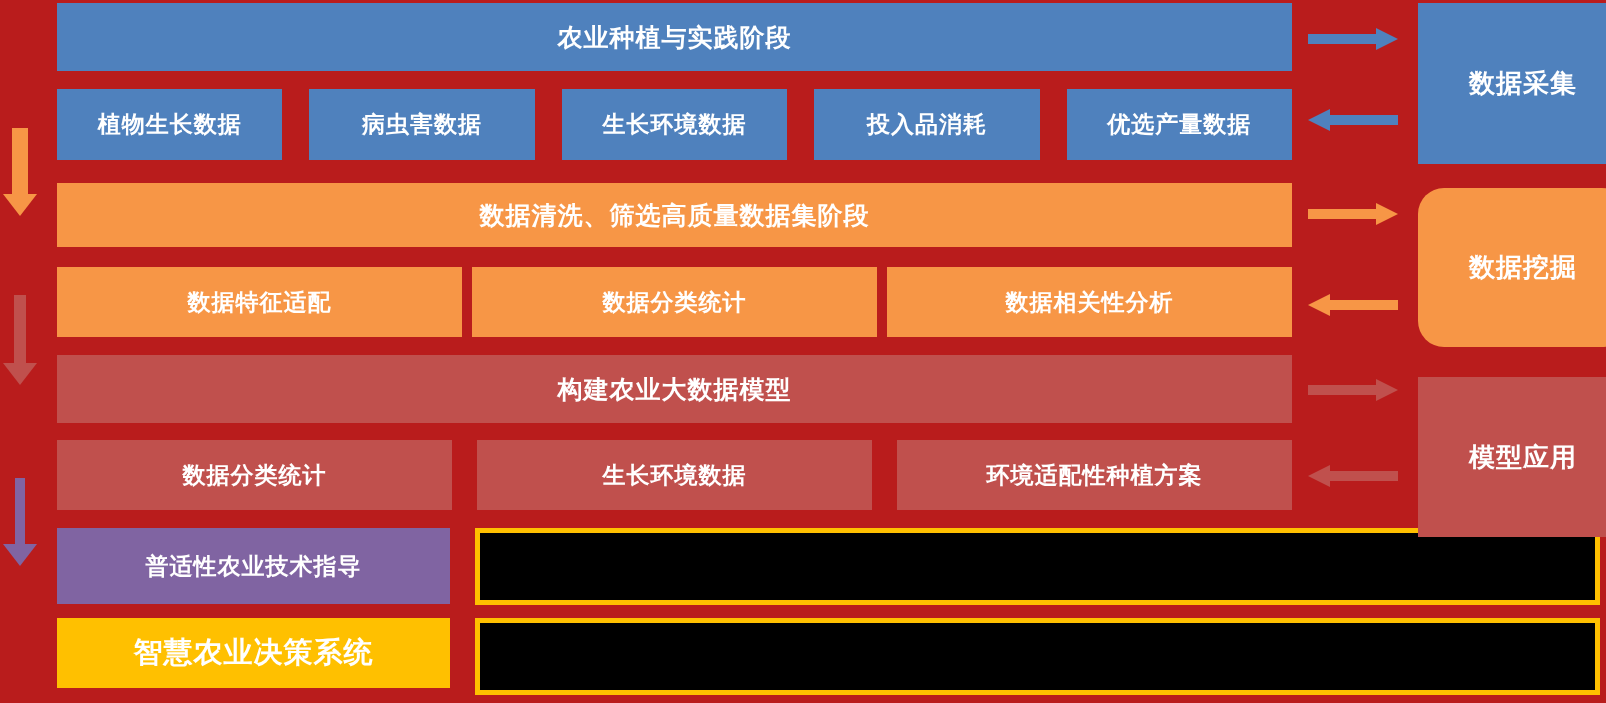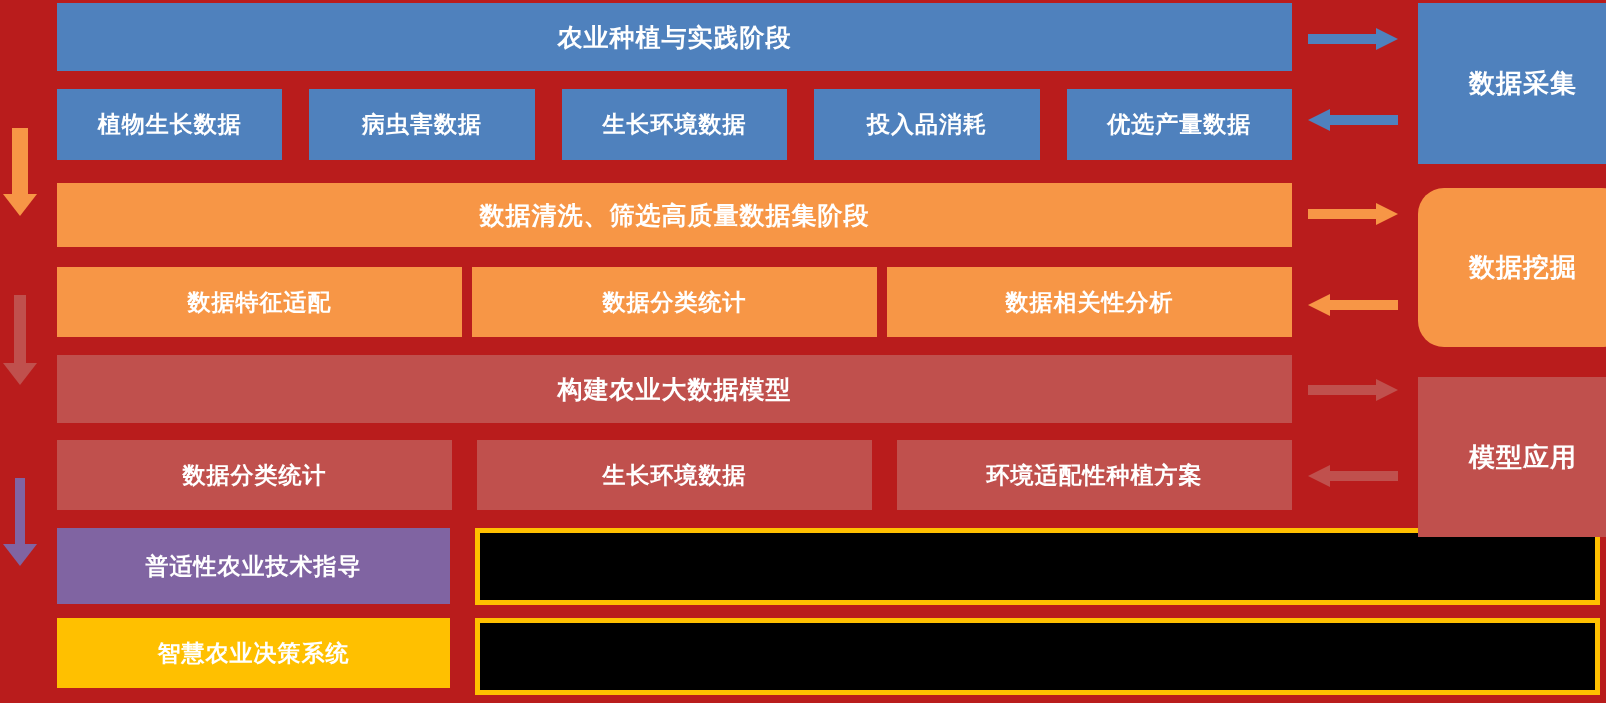--- a/index.html
+++ b/index.html
@@ -73,21 +73,21 @@
   <div class="box bar bg-red" style="top:355px;height:68px;text-align:right;">构建农业大数据模型</div>
 
   <div class="rowflex" style="top:440px;height:70px;gap:25px;">
     <div class="cell bg-red">数据分类统计</div>
     <div class="cell bg-red">生长环境数据</div>
     <div class="cell bg-red">环境适配性种植方案</div>
   </div>
 
   <div class="box bg-purple" style="left:57px;top:528px;width:393px;height:76px;font-size:23px;letter-spacing:1px;">普适性农业技术指导</div>
 
-  <div class="box bg-gold" style="left:57px;top:618px;width:393px;height:70px;font-size:23px;letter-spacing:1px;">智慧农业决策系统</div>
+  <div class="box bg-gold" style="left:57px;top:618px;width:393px;height:70px;font-size:29px;letter-spacing:1px;">智慧农业决策系统</div>
 
   <div class="outline-box" style="top:528px;height:77px;"></div>
 
   <div class="outline-box" style="top:618px;height:77px;"></div>
 
   <div class="box side bg-blue" style="top:3px;height:161px;">数据采集</div>
 
   <div class="box side bg-orange" style="top:188px;height:159px;border-radius:26px;">数据挖掘</div>
 
   <div class="box side bg-red" style="top:377px;height:160px;">模型应用</div>

